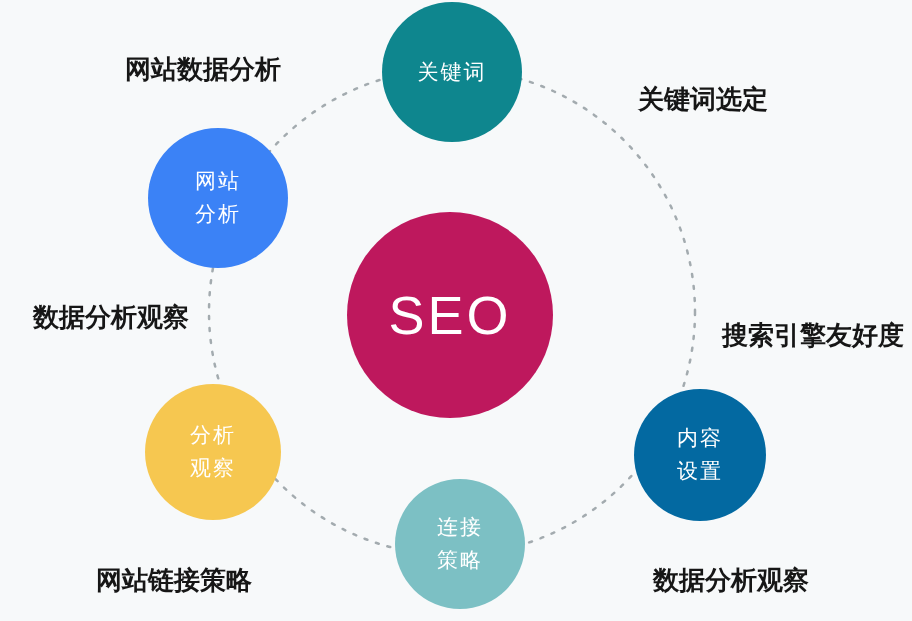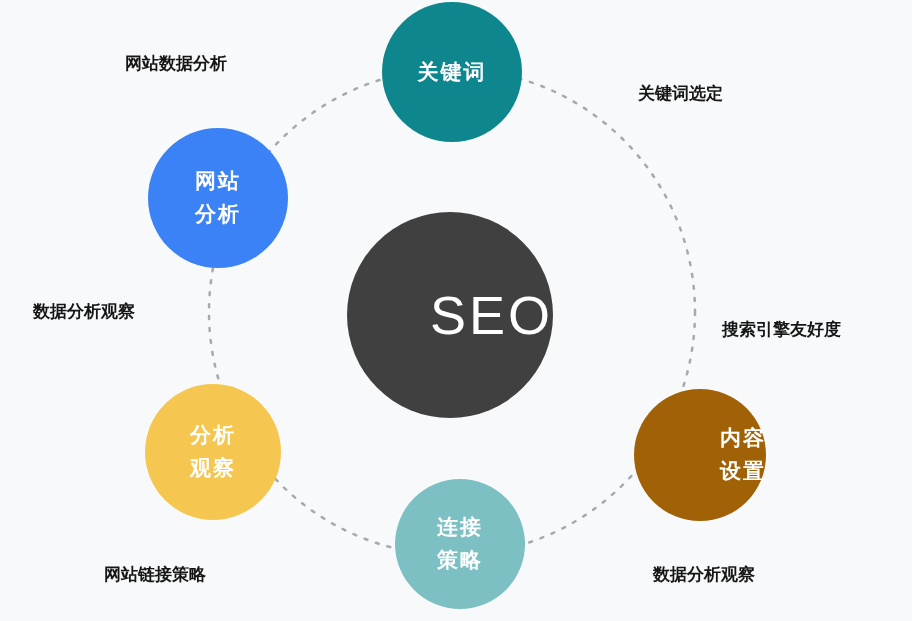--- a/index.html
+++ b/index.html
@@ -27,82 +27,82 @@
     display: flex;
     flex-direction: column;
     align-items: center;
     justify-content: center;
     color: #ffffff;
     text-align: center;
     z-index: 1;
   }
   .node-text {
     font-size: 21px;
-    font-weight: 700;
+    font-weight: 400;
     letter-spacing: 2px;
     line-height: 1.55;
     display: block;
   }
   .seo-text {
     font-size: 54px;
     font-weight: 500;
     letter-spacing: 3px;
   }
   .n-center            { left: 450px; top: 315px; width: 206px; height: 206px; }
   .n-keywords          { left: 452px; top: 72px;  width: 140px; height: 140px; }
   .n-site-analysis     { left: 218px; top: 198px; width: 140px; height: 140px; }
   .n-friendliness      { left: 703px; top: 207px; width: 136px; height: 136px; }
   .n-analysis-observation { left: 213px; top: 452px; width: 136px; height: 136px; }
   .n-content-settings  { left: 700px; top: 455px; width: 132px; height: 132px; }
   .n-link-strategy     { left: 460px; top: 544px; width: 130px; height: 130px; }
 
   .outer-label {
     position: absolute;
-    font-size: 17px;
+    font-size: 26px;
     font-weight: 700;
     color: #161616;
     white-space: nowrap;
     z-index: 2;
   }
   .l-site-data-analysis        { left: 125px; top: 52px; }
   .l-keyword-selection         { left: 638px; top: 58px; margin-top: 24px; }
   .l-data-analysis-observation { left: 33px;  top: 300px; }
   .l-search-engine-friendliness{ left: 722px; top: 318px; }
-  .l-site-link-strategy        { left: 104px; top: 563px; }
+  .l-site-link-strategy        { left: 96px; top: 563px; }
   .l-site-content-strategy     { left: 653px; top: 563px; }
 </style>
 </head>
 <body>
 
 <div class="canvas" style="background: rgb(247, 249, 250);">
 
   <svg class="ring-svg" width="912" height="621" viewBox="0 0 912 621">
     <circle cx="452" cy="312" r="243" fill="none" stroke-width="2.5" stroke-dasharray="3 9" stroke-linecap="round" stroke="#a3abaf"></circle>
   </svg>
 
-  <div class="circle n-center" style="background: #404040; align-items: flex-end;">
+  <div class="circle n-center" style="background: #be185d;">
     <span class="seo-text">SEO</span>
   </div>
 
   <div class="circle n-keywords" style="background: rgb(14, 134, 142);">
     <span class="node-text">关键词</span>
   </div>
 
   <div class="circle n-site-analysis" style="background: #3b82f6;">
     <span class="node-text">网站</span>
     <span class="node-text">分析</span>
   </div>
 
 
   <div class="circle n-analysis-observation" style="background: rgb(246, 199, 80);">
     <span class="node-text">分析</span>
     <span class="node-text">观察</span>
   </div>
 
-  <div class="circle n-content-settings" style="background: #a16207; align-items: flex-end;">
+  <div class="circle n-content-settings" style="background: #0369a1;">
     <span class="node-text">内容</span>
     <span class="node-text">设置</span>
   </div>
 
   <div class="circle n-link-strategy" style="background: rgb(124, 192, 196);">
     <span class="node-text">连接</span>
     <span class="node-text">策略</span>
   </div>
 
   <div class="outer-label l-site-data-analysis">网站数据分析</div>

